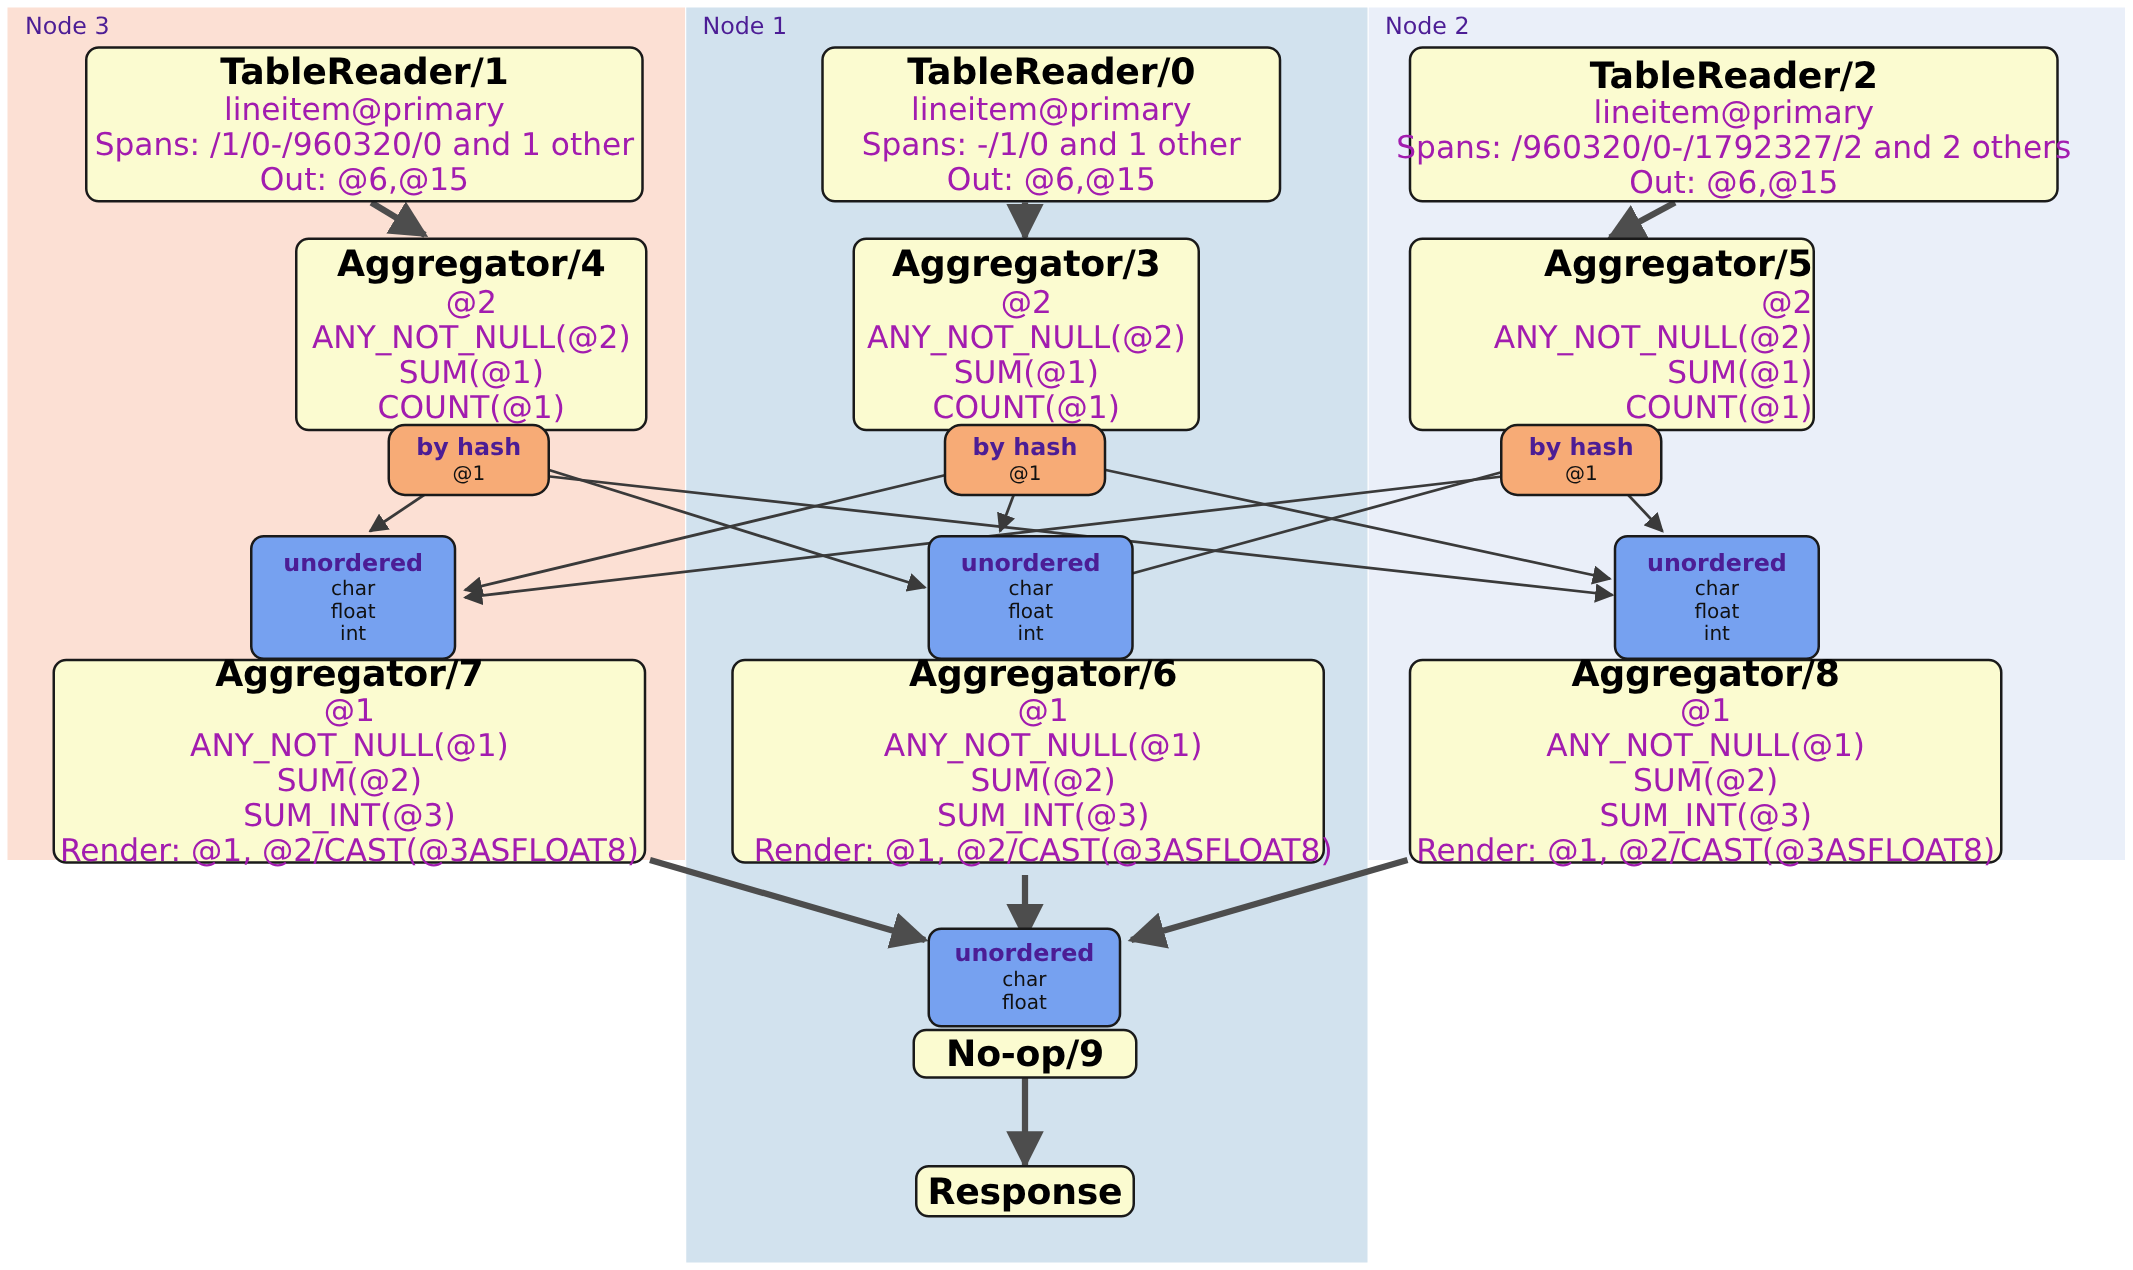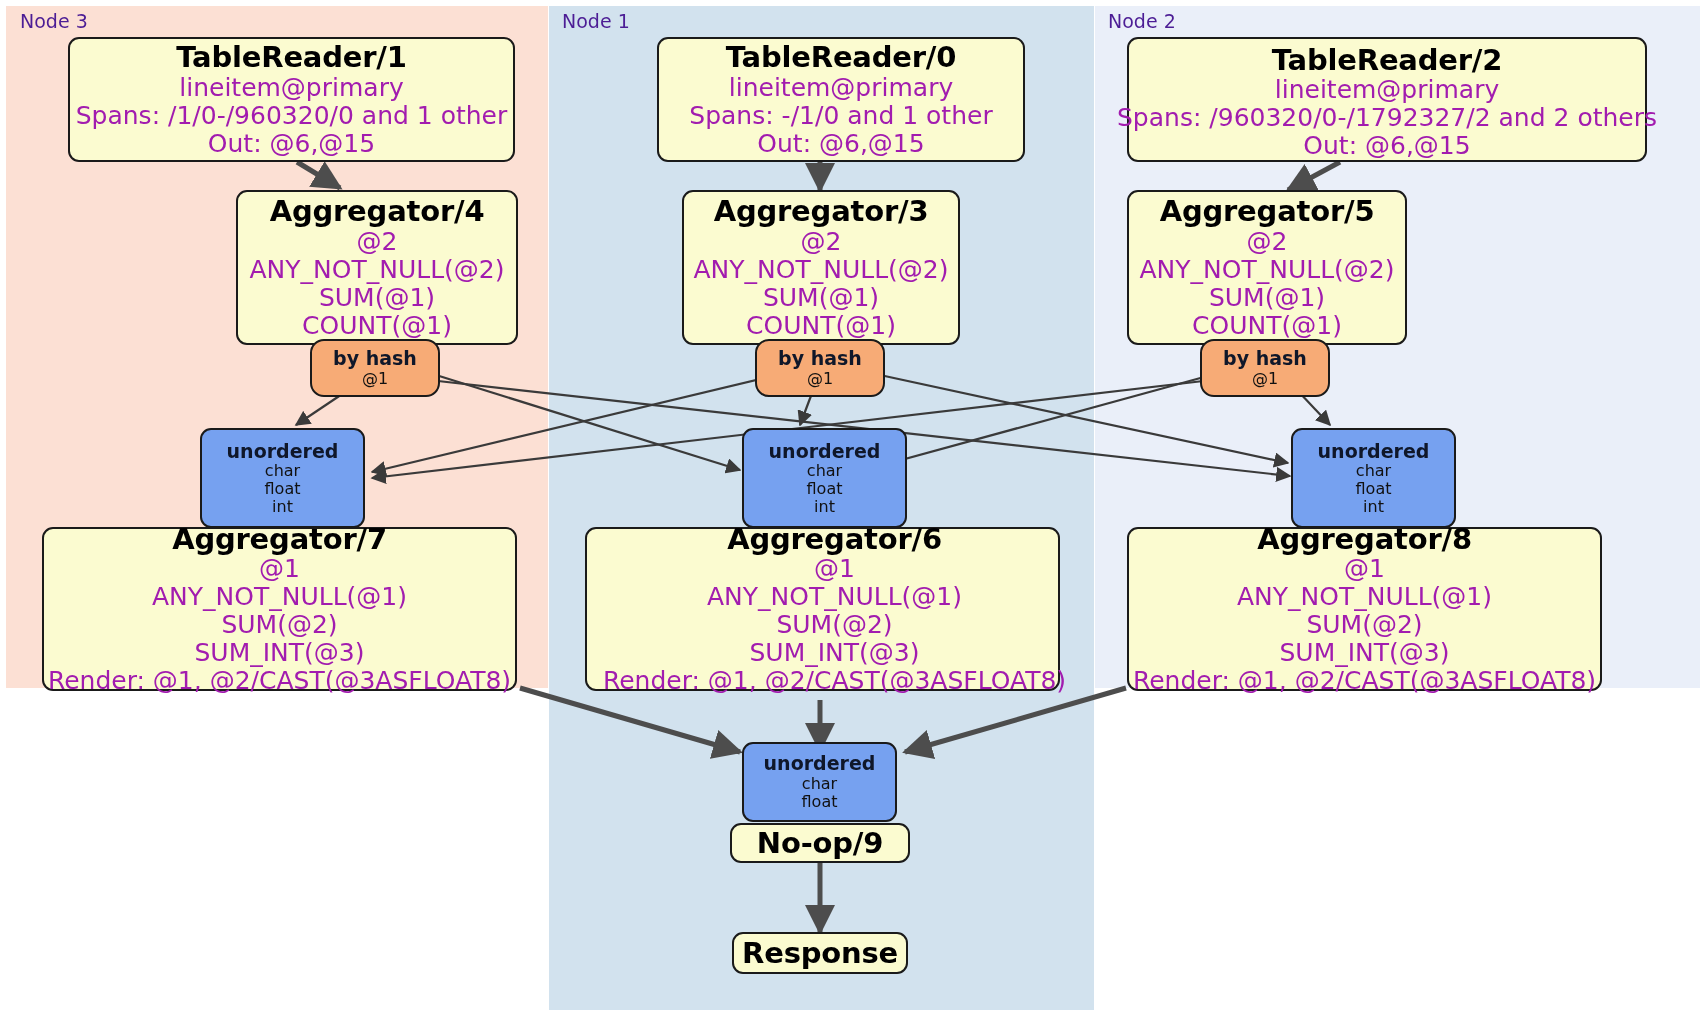--- a/index.html
+++ b/index.html
@@ -63,21 +63,21 @@
   }
   .title {
     font-weight: bold;
     font-size: 29px;
     color: #000;
     letter-spacing: -0.2px;
   }
   .title-sm {
     font-weight: bold;
     font-size: 19px;
-    color: #0f172a;
+    color: #4c1d95;
   }
   .detail {
     font-size: 25px;
     color: #a21caf;
     white-space: nowrap;
   }
   .detail-sm {
     font-size: 16px;
     color: #111;
     white-space: nowrap;
@@ -224,21 +224,21 @@
     <div class="title">Response</div>
   </div>
 
   <div class="box proc" style="left:1127px; top:37px; width:520px; height:125px;justify-content:flex-end;">
     <div class="title">TableReader/2</div>
     <div class="detail">lineitem@primary</div>
     <div class="detail">Spans: /960320/0-/1792327/2 and 2 others</div>
     <div class="detail">Out: @6,@15</div>
   </div>
 
-  <div class="box proc" style="left:1127px; top:190px; width:280px; height:155px;">
+  <div class="box proc" style="left:1127px; top:190px; width:325px; height:155px;align-items:flex-end;">
     <div class="title">Aggregator/5</div>
     <div class="detail">@2</div>
     <div class="detail">ANY_NOT_NULL(@2)</div>
     <div class="detail">SUM(@1)</div>
     <div class="detail">COUNT(@1)</div>
   </div>
 
   <div class="box router" style="left:1200px; top:339px; width:130px; height:58px;">
     <div class="title-sm">by hash</div>
     <div class="detail-sm">@1</div>

